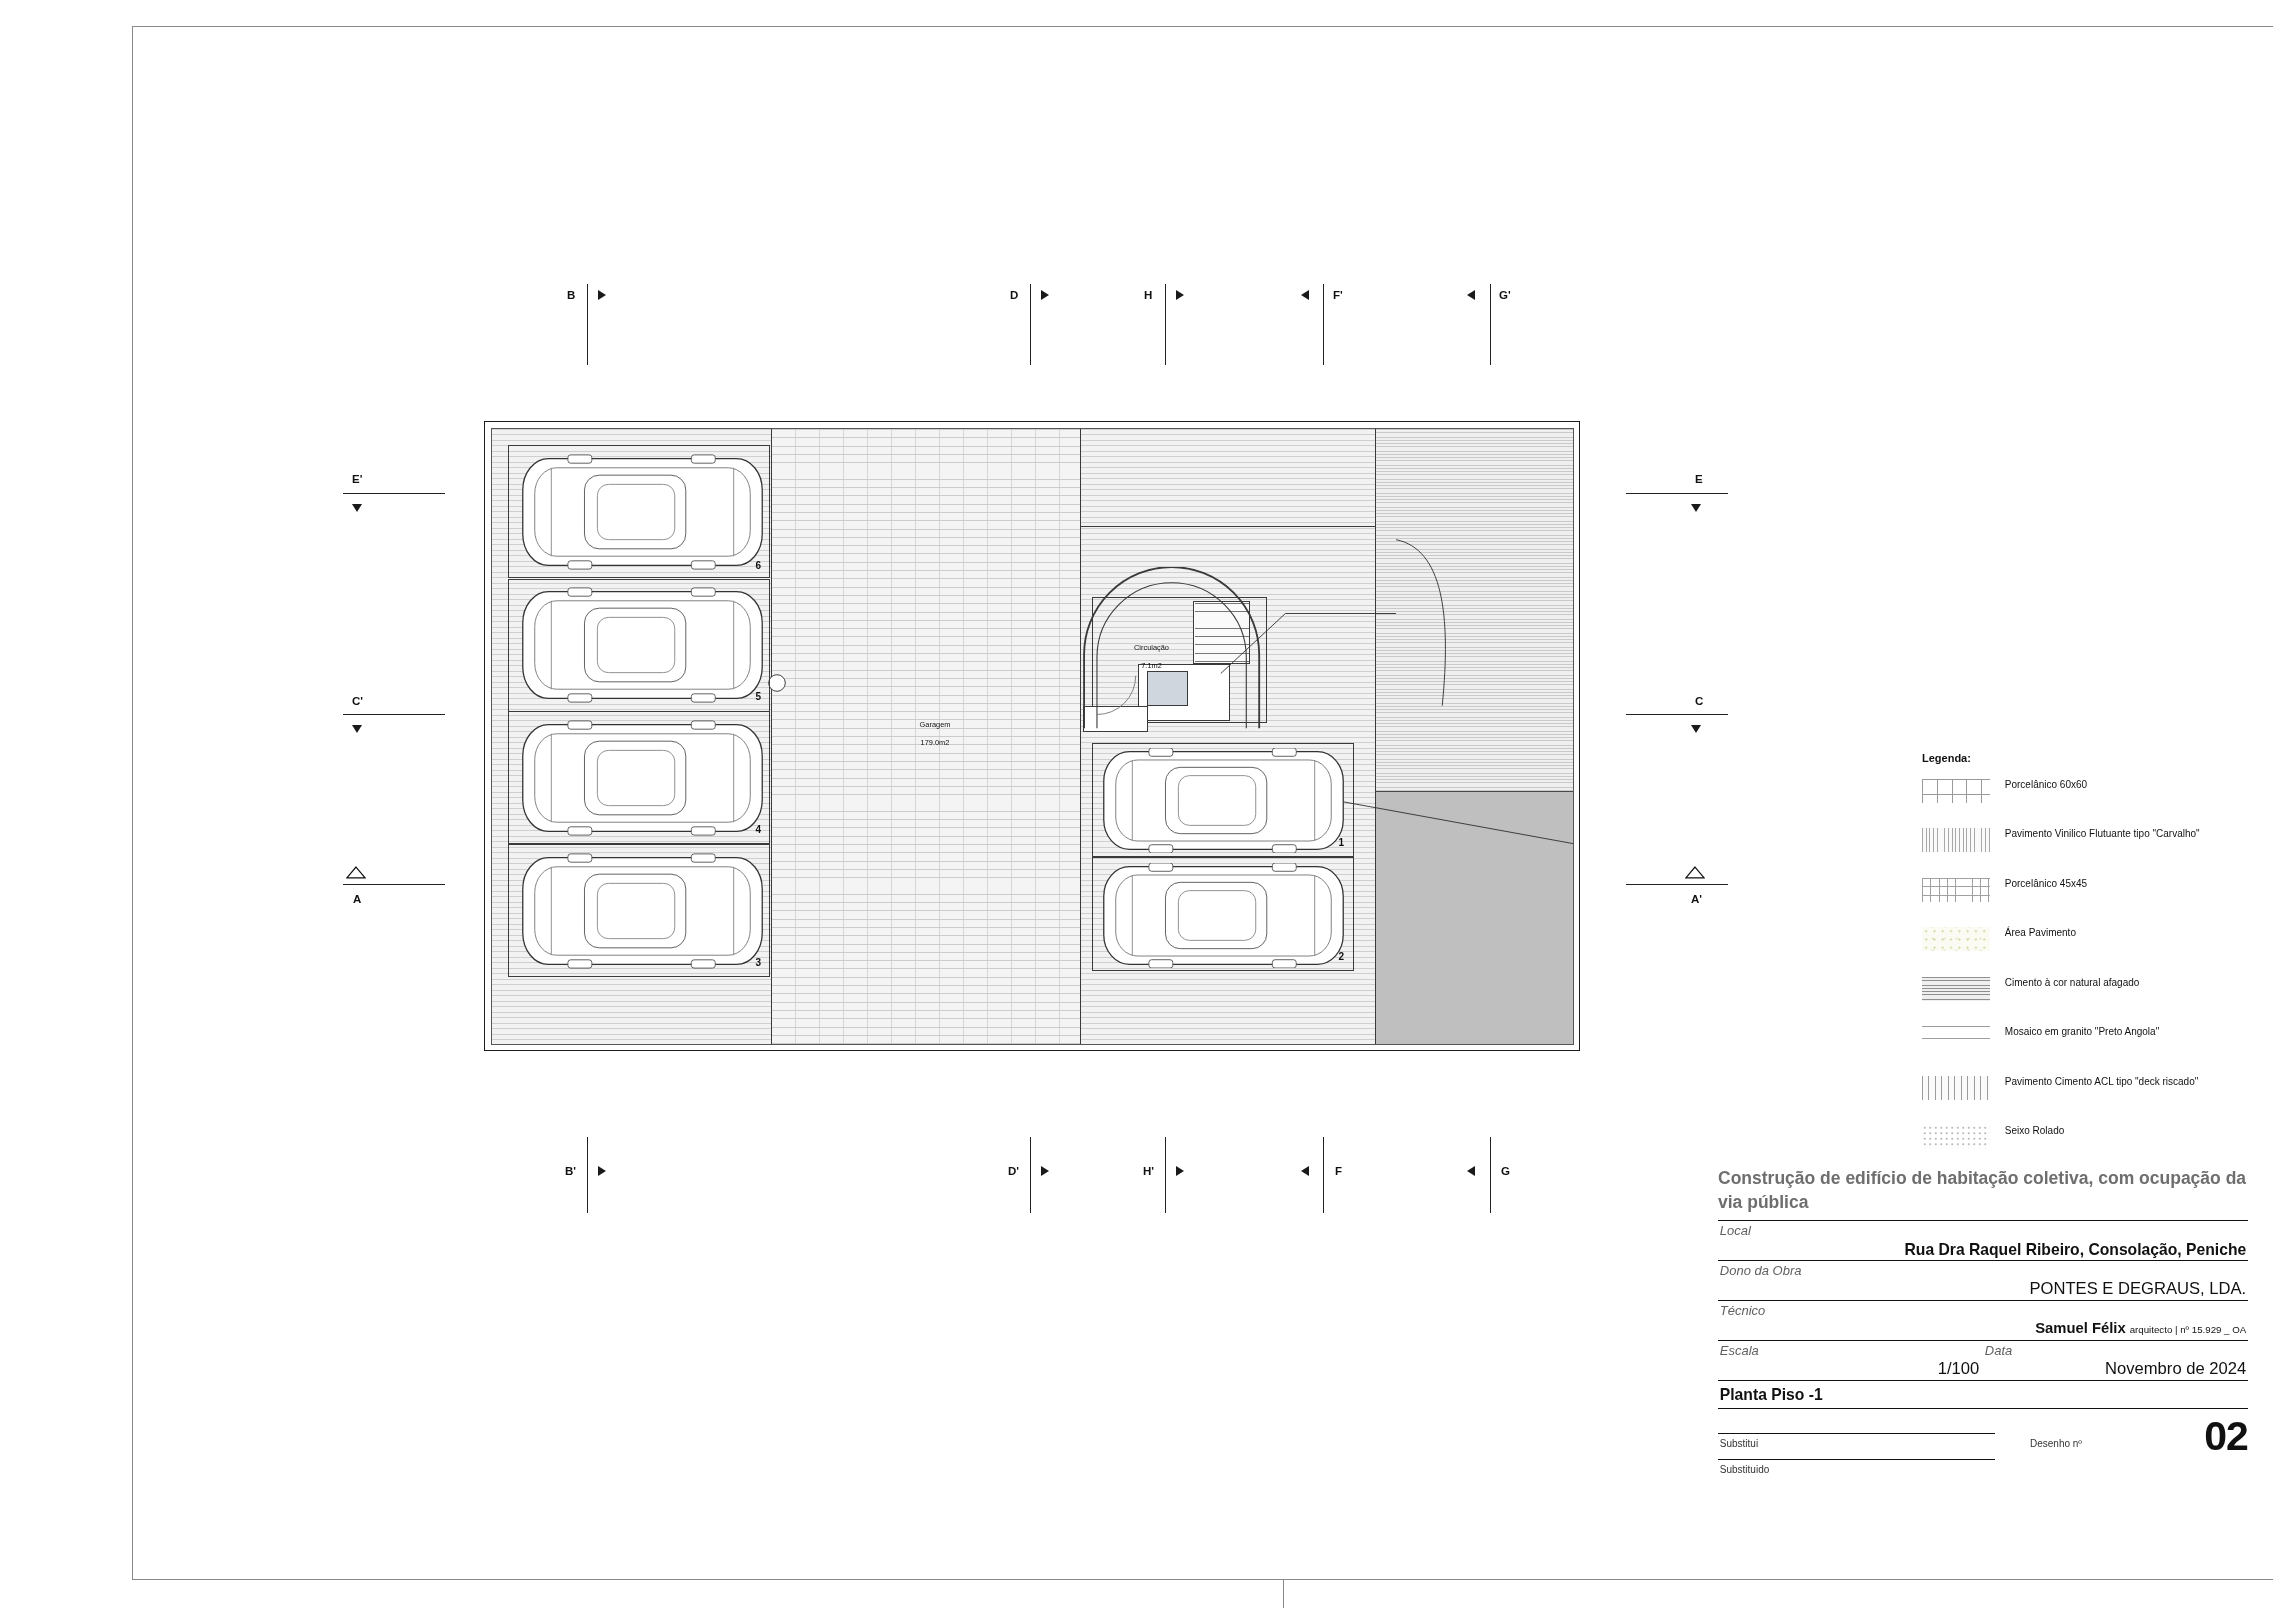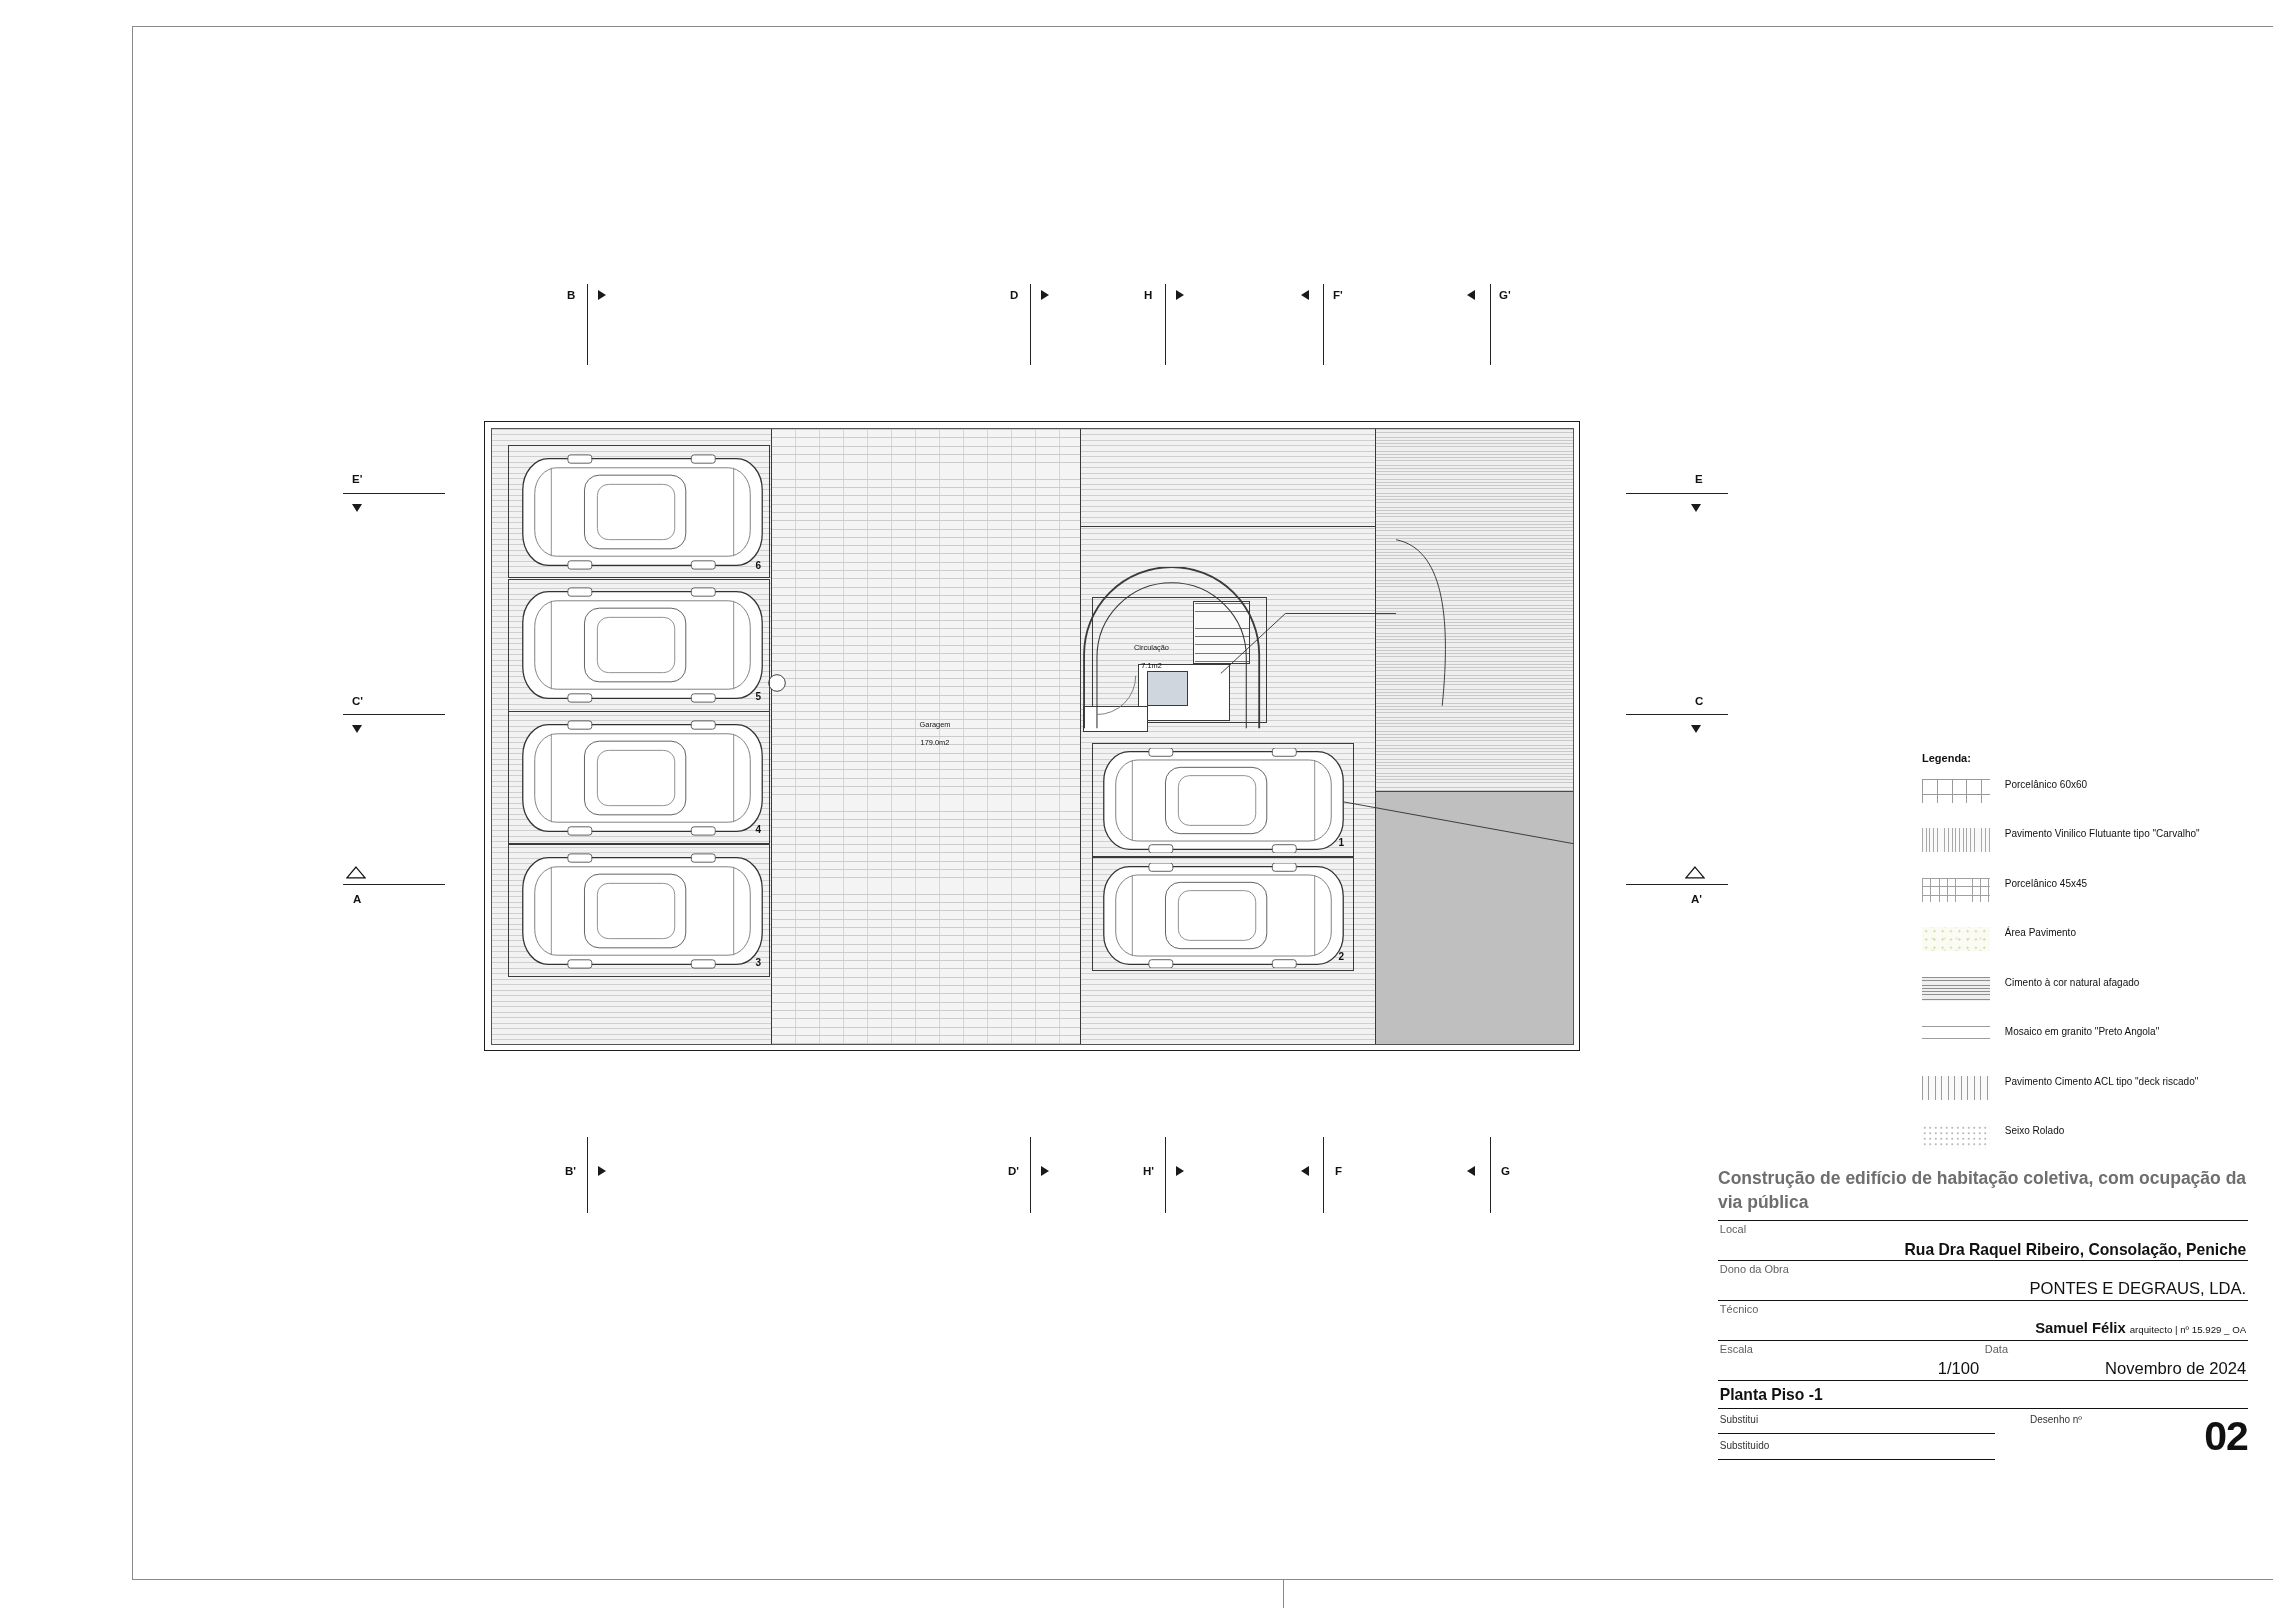--- a/index.html
+++ b/index.html
@@ -171,22 +171,23 @@
     margin-bottom: 5.5px;
   }
   .tb-row {
     border-top: 0.9px solid #111;
     position: relative;
     height: 39px;
   }
   .tb-cap {
     position: absolute;
     left: 1.8px; top: 1.8px;
-    font-size: 11px;
+    font-size: 13px;
     color: #5f5f5f;
+    font-style: italic;
   }
   .tb-val {
     position: absolute;
     right: 1.8px;
     bottom: 0.9px;
     font-size: 16.6px;
     color: #111;
     text-align: right;
   }
   .tb-val.bold { font-weight: bold; font-size: 15.7px; }
@@ -197,21 +198,21 @@
     font-size: 15.7px;
     font-weight: bold;
     padding: 5.5px 1.8px 3.7px 1.8px;
     color: #111;
   }
   #tb-bottom {
     border-top: 0.9px solid #111;
     position: relative;
     height: 57px;
   }
-  .tb-sub { position: absolute; font-size: 10px; color: #333; }
+  .tb-sub { position: absolute; font-size: 10px; color: #333; margin-top: 24px; }
   #tb-number {
     position: absolute;
     right: 0; top: 3.7px;
     font-size: 41px;
     font-weight: bold;
     color: #111;
     letter-spacing: -0.9px;
   }
   .tb-underline {
     position: absolute;

